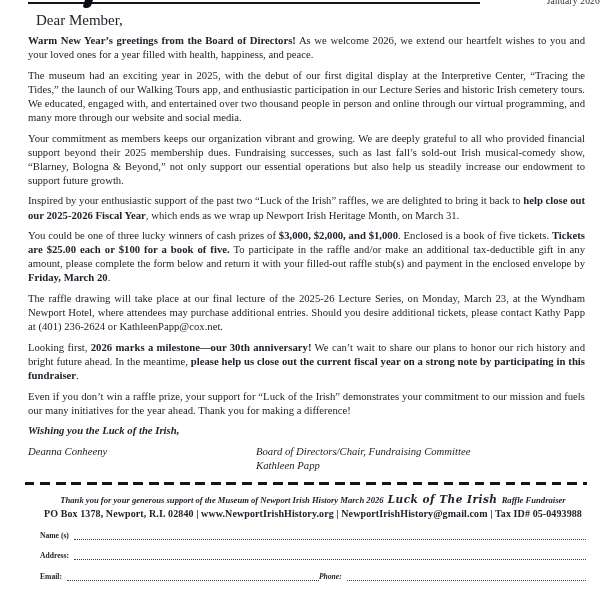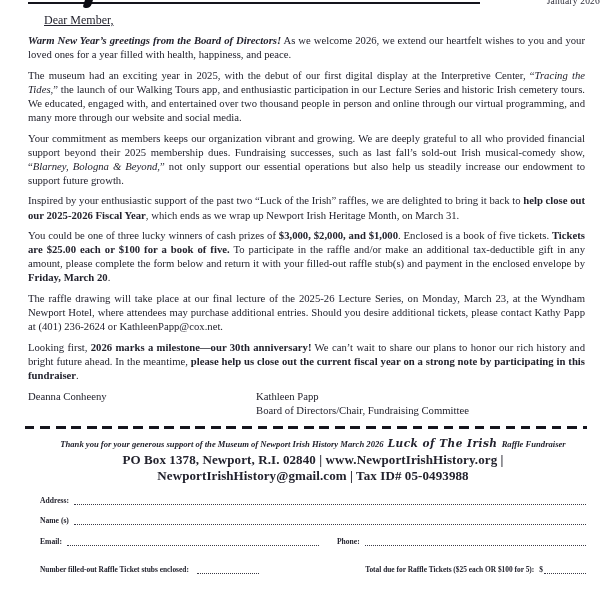--- a/index.html
+++ b/index.html
@@ -15,53 +15,53 @@
   .mast-glyph{
     position:absolute;left:84px;top:-2px;width:8px;height:10px;background:#0c0c12;
     transform:skewX(-18deg);border-radius:1px 1px 4px 3px;
   }
   .mast-date{
     position:absolute;right:12px;top:-4px;font-size:9.5px;letter-spacing:.2px;color:#2a2a36;
   }
 
   
   .letter{padding:2px 27px 0 28px;text-align:justify;}
-  .salutation{font-size:12px;line-height:14px;margin:0 0 6px 16px;text-decoration:underline;}
+  .salutation{font-size:15px;line-height:14px;margin:0 0 6px 8px;}
   p.para{font-size:10.7px;line-height:14.1px;margin:0 0 6.5px 0;}
   .b{font-weight:bold;}
-  .i{font-style:italic;}
+  .i{}
   .closing{font-size:10.7px;line-height:14px;margin:1px 0 7px 0;font-weight:bold;font-style:italic;}
-  .sigs{display:flex;font-size:10.7px;line-height:14.2px;}
+  .sigs{display:flex;font-size:10.7px;line-height:14.2px;font-style:italic;}
   .sig-left{width:228px;}
   .sig-right{flex:1;}
 
   
   .cutline{
     margin:9px 25px 0 25px;height:3px;
     background:repeating-linear-gradient(90deg,#15151d 0 9.5px,transparent 9.5px 15.5px);
   }
 
   
   .form{padding:0 26px 0 40px;}
   .thanks{
     text-align:center;font-weight:bold;font-style:italic;font-size:8.6px;
     margin-top:9px;line-height:11px;white-space:nowrap;
   }
   .script{
     font-family:"DejaVu Serif", serif;font-size:10.5px;font-weight:bold;font-style:italic;
     letter-spacing:.5px;padding:0 2px;
   }
   .contact{
-    text-align:center;font-weight:bold;font-size:13px;margin-top:2.5px;letter-spacing:.1px;
+    text-align:center;font-weight:bold;font-size:10px;margin-top:2.5px;letter-spacing:.1px;
   }
   .frow{display:flex;align-items:flex-end;font-weight:bold;font-size:7.6px;margin-top:11.5px;}
   .frow .lbl{white-space:nowrap;}
   .blank{border-bottom:1px dotted #3a3a46;height:8px;margin-left:5px;}
   .grow{flex:1;}
-  .phone-lbl{margin-left:18px;}
+  .phone-lbl{font-style:italic;}
   .email-blank{width:252px;flex:none;}
 
   .bottom{display:flex;margin-top:19px;}
   .bottom-left{width:308px;}
   .stubs-row{display:flex;align-items:flex-end;font-weight:bold;font-size:7.4px;}
   .stubs-blank{width:62px;border-bottom:1px dotted #3a3a46;height:8px;margin-left:8px;}
   .bottom-right{flex:1;}
   .trow{display:flex;justify-content:flex-end;font-weight:bold;font-size:7.4px;margin-bottom:4.5px;}
   .trow .tlbl{text-align:right;white-space:nowrap;}
   .dollar{margin-left:5px;}
@@ -82,47 +82,49 @@
     <p class="salutation">Dear Member,</p>
 
     <div>
         <p class="para"><span class="b i">Warm New Year’s greetings from the Board of Directors!</span><span> As we welcome 2026, we extend our heartfelt wishes to you and your loved ones for a year filled with health, happiness, and peace.</span></p>
         <p class="para"><span>The museum had an exciting year in 2025, with the debut of our first digital display at the Interpretive Center, “</span><span class="i">Tracing the Tides</span><span>,” the launch of our Walking Tours app, and enthusiastic participation in our Lecture Series and historic Irish cemetery tours. We educated, engaged with, and entertained over two thousand people in person and online through our virtual programming, and many more through our website and social media.</span></p>
         <p class="para"><span>Your commitment as members keeps our organization vibrant and growing. We are deeply grateful to all who provided financial support beyond their 2025 membership dues.  Fundraising successes, such as last fall’s sold-out Irish musical-comedy show, “</span><span class="i">Blarney, Bologna &amp; Beyond</span><span>,” not only support our essential operations but also help us steadily increase our endowment to support future growth.</span></p>
         <p class="para"><span>Inspired by your enthusiastic support of the past two “Luck of the Irish” raffles, we are delighted to bring it back to </span><span class="b">help close out our 2025-2026 Fiscal Year</span><span>, which ends as we wrap up Newport Irish Heritage Month, on March 31.</span></p>
         <p class="para"><span>You could be one of three lucky winners of cash prizes of </span><span class="b">$3,000, $2,000, and $1,000</span><span>. Enclosed is a book of five tickets. </span><span class="b">Tickets are $25.00 each or $100 for a book of five.</span><span> To participate in the raffle and/or make an additional tax-deductible gift in any amount, please complete the form below and return it with your filled-out raffle stub(s) and payment in the enclosed envelope by </span><span class="b">Friday, March 20</span><span>.</span></p>
         <p class="para"><span>The raffle drawing will take place at our final lecture of the 2025-26 Lecture Series, on Monday, March 23, at the Wyndham Newport Hotel, where attendees may purchase additional entries. Should you desire additional tickets, please contact Kathy Papp at (401) 236-2624 or KathleenPapp@cox.net.</span></p>
         <p class="para"><span>Looking first, </span><span class="b">2026 marks a milestone—our 30th anniversary!</span><span> We can’t wait to share our plans to honor our rich history and bright future ahead. In the meantime, </span><span class="b">please help us close out the current fiscal year on a strong note by participating in this fundraiser</span><span>.</span></p>
+        <p class="para"><span>Even if you don’t win a raffle prize, your support for “Luck of the Irish” demonstrates your commitment to our mission and fuels our many initiatives for the year ahead. Thank you for making a difference!</span></p>
       </div>
 
+    <p class="closing">Wishing you the Luck of the Irish,</p>
 
     <div class="sigs">
       <div class="sig-left">
         <div>Deanna Conheeny</div>
       </div>
       <div class="sig-right">
+        <div>Board of Directors/Chair, Fundraising Committee</div>
         <div>Kathleen Papp</div>
-        <div>Board of Directors/Chair, Fundraising Committee</div>
       </div>
     </div>
   </div>
 
   <div class="cutline"></div>
 
   <div class="form">
     <div class="thanks"><span>Thank you for your generous support of the Museum of Newport Irish History March 2026 </span><span class="script">Luck of The Irish</span><span> Raffle Fundraiser</span></div>
     <div class="contact">PO Box 1378, Newport, R.I. 02840 | www.NewportIrishHistory.org  | NewportIrishHistory@gmail.com | Tax ID# 05-0493988</div>
 
     <div class="frow">
-      <span class="lbl">Address:</span>
+      <span class="lbl">Name (s)</span>
       <span class="blank grow"></span>
     </div>
 
     <div class="frow">
-      <span class="lbl">Name (s)</span>
+      <span class="lbl">Address:</span>
       <span class="blank grow"></span>
     </div>
 
     <div class="frow">
       <span class="lbl">Email:</span>
       <span class="blank email-blank"></span>
       <span class="lbl phone-lbl">Phone:</span>
       <span class="blank grow"></span>
     </div>
 

